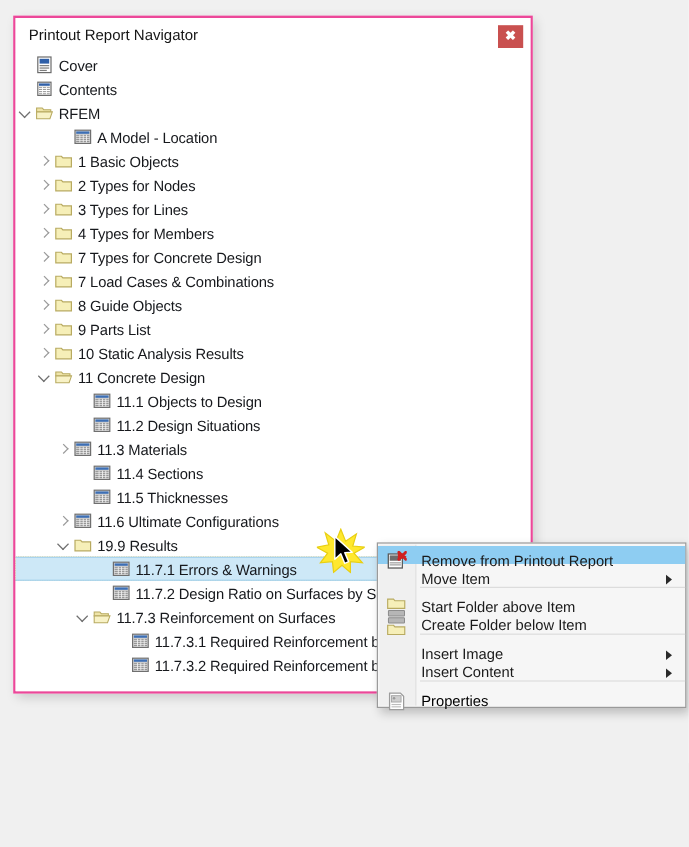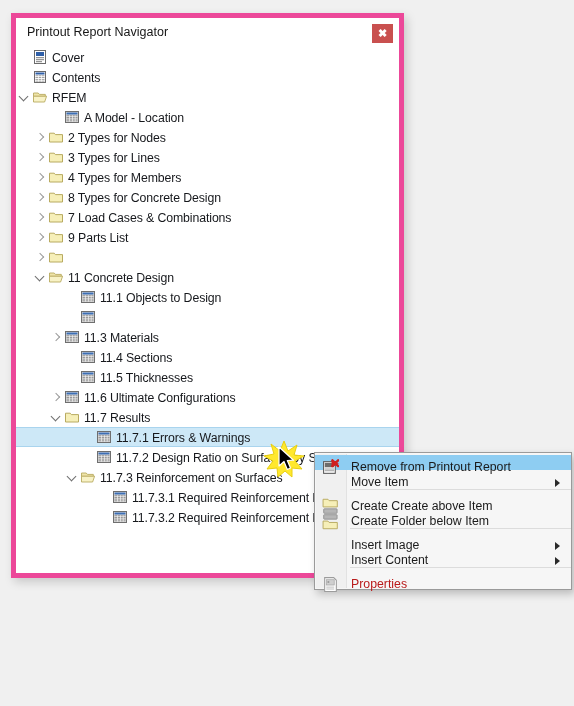--- a/index.html
+++ b/index.html
@@ -16,24 +16,24 @@
     color: #1b1b1b;
     overflow: hidden;
     position: relative;
   }
 
   
   #window {
     position: absolute;
     left: 11px;
     top: 13px;
-    width: 393px;
+    width: 433px;
     height: 565px;
     background: #ffffff;
-    border: 5px solid #ec4899;
+    border: 2px solid #ec4899;
     box-shadow: 3px 4px 9px rgba(0,0,0,0.17);
     box-sizing: border-box;
   }
 
   #titlebar {
     position: relative;
     height: 29px;
     background: #ffffff;
   }
   #window-title {
@@ -168,21 +168,21 @@
     padding-right: 20px;
     white-space: nowrap;
     font-size: 12.3px;
     color: #1b1b1b;
     cursor: default;
     z-index: 2;
   }
   .mi.highlight {
     background: #8ecdf2;
   }
-  .mi.disabled .mi-label { color: #b91c1c; }
+  .mi.disabled .mi-label { color: #000000; }
   .mi .mi-label { vertical-align: middle; }
   .mi .mi-icon {
     position: absolute;
     left: 7px;
     top: 4px;
     width: 17px;
     height: 17px;
   }
   .mi .arrow {
     position: absolute;
@@ -267,39 +267,45 @@
                 <rect x="2.5" y="11.4" width="11" height="0.85"></rect>
               </g>
               <g fill="#f4f4f4">
                 <rect x="5.2" y="6.3" width="0.7" height="6.4"></rect>
                 <rect x="8.0" y="6.3" width="0.7" height="6.4"></rect>
                 <rect x="10.8" y="6.3" width="0.7" height="6.4"></rect>
               </g>
             </svg></span><span class="label">A Model - Location</span></span></div>
       <div class="row"><span class="cnt"><span class="spacer"></span><span class="twisty collapsed"></span><span class="icon"><svg width="16" height="16" viewBox="0 0 16 16">
               <path d="M1.5,4.2 L6.2,4.2 L7.4,5.6 L14.5,5.6 L14.5,13 L1.5,13 Z" fill="#f6efb8" stroke="#b8aa60" stroke-width="1"></path>
+            </svg></span><span class="label">1 Basic Objects</span></span></div>
+      <div class="row"><span class="cnt"><span class="spacer"></span><span class="twisty collapsed"></span><span class="icon"><svg width="16" height="16" viewBox="0 0 16 16">
+              <path d="M1.5,4.2 L6.2,4.2 L7.4,5.6 L14.5,5.6 L14.5,13 L1.5,13 Z" fill="#f6efb8" stroke="#b8aa60" stroke-width="1"></path>
             </svg></span><span class="label">2 Types for Nodes</span></span></div>
       <div class="row"><span class="cnt"><span class="spacer"></span><span class="twisty collapsed"></span><span class="icon"><svg width="16" height="16" viewBox="0 0 16 16">
               <path d="M1.5,4.2 L6.2,4.2 L7.4,5.6 L14.5,5.6 L14.5,13 L1.5,13 Z" fill="#f6efb8" stroke="#b8aa60" stroke-width="1"></path>
             </svg></span><span class="label">3 Types for Lines</span></span></div>
       <div class="row"><span class="cnt"><span class="spacer"></span><span class="twisty collapsed"></span><span class="icon"><svg width="16" height="16" viewBox="0 0 16 16">
               <path d="M1.5,4.2 L6.2,4.2 L7.4,5.6 L14.5,5.6 L14.5,13 L1.5,13 Z" fill="#f6efb8" stroke="#b8aa60" stroke-width="1"></path>
             </svg></span><span class="label">4 Types for Members</span></span></div>
       <div class="row"><span class="cnt"><span class="spacer"></span><span class="twisty collapsed"></span><span class="icon"><svg width="16" height="16" viewBox="0 0 16 16">
               <path d="M1.5,4.2 L6.2,4.2 L7.4,5.6 L14.5,5.6 L14.5,13 L1.5,13 Z" fill="#f6efb8" stroke="#b8aa60" stroke-width="1"></path>
-            </svg></span><span class="label">8 Types for Concrete Design</span></span></div>
+            </svg></span><span class="label">7 Types for Concrete Design</span></span></div>
       <div class="row"><span class="cnt"><span class="spacer"></span><span class="twisty collapsed"></span><span class="icon"><svg width="16" height="16" viewBox="0 0 16 16">
               <path d="M1.5,4.2 L6.2,4.2 L7.4,5.6 L14.5,5.6 L14.5,13 L1.5,13 Z" fill="#f6efb8" stroke="#b8aa60" stroke-width="1"></path>
             </svg></span><span class="label">7 Load Cases &amp; Combinations</span></span></div>
       <div class="row"><span class="cnt"><span class="spacer"></span><span class="twisty collapsed"></span><span class="icon"><svg width="16" height="16" viewBox="0 0 16 16">
               <path d="M1.5,4.2 L6.2,4.2 L7.4,5.6 L14.5,5.6 L14.5,13 L1.5,13 Z" fill="#f6efb8" stroke="#b8aa60" stroke-width="1"></path>
+            </svg></span><span class="label">8 Guide Objects</span></span></div>
+      <div class="row"><span class="cnt"><span class="spacer"></span><span class="twisty collapsed"></span><span class="icon"><svg width="16" height="16" viewBox="0 0 16 16">
+              <path d="M1.5,4.2 L6.2,4.2 L7.4,5.6 L14.5,5.6 L14.5,13 L1.5,13 Z" fill="#f6efb8" stroke="#b8aa60" stroke-width="1"></path>
             </svg></span><span class="label">9 Parts List</span></span></div>
       <div class="row"><span class="cnt"><span class="spacer"></span><span class="twisty collapsed"></span><span class="icon"><svg width="16" height="16" viewBox="0 0 16 16">
               <path d="M1.5,4.2 L6.2,4.2 L7.4,5.6 L14.5,5.6 L14.5,13 L1.5,13 Z" fill="#f6efb8" stroke="#b8aa60" stroke-width="1"></path>
-            </svg></span></span></div>
+            </svg></span><span class="label">10 Static Analysis Results</span></span></div>
       <div class="row"><span class="cnt"><span class="spacer"></span><span class="twisty expanded"></span><span class="icon"><svg width="16" height="16" viewBox="0 0 16 16">
               <path d="M1.5,4.0 L6.2,4.0 L7.4,5.4 L13.3,5.4 L13.3,7.4 L1.5,7.4 Z" fill="#efe4a8" stroke="#b8aa60" stroke-width="0.9"></path>
               <path d="M1.5,7.2 L14.6,7.2 L12.6,13 L1.5,13 Z" fill="#f8f2c6" stroke="#b8aa60" stroke-width="0.9"></path>
             </svg></span><span class="label">11 Concrete Design</span></span></div>
       <div class="row"><span class="cnt"><span class="spacer"></span><span class="spacer"></span><span class="spacer"></span><span class="spacer"></span><span class="icon"><svg width="16" height="16" viewBox="0 0 16 16">
               <rect x="1.5" y="2.5" width="13" height="11" fill="#dcdcdc" stroke="#6f6f6f"></rect>
               <rect x="2.5" y="3.5" width="11" height="2" fill="#3d6fb5"></rect>
               <g fill="#8d8d8d">
                 <rect x="2.5" y="6.3" width="11" height="0.85"></rect>
                 <rect x="2.5" y="8.0" width="11" height="0.85"></rect>
@@ -319,21 +325,21 @@
                 <rect x="2.5" y="6.3" width="11" height="0.85"></rect>
                 <rect x="2.5" y="8.0" width="11" height="0.85"></rect>
                 <rect x="2.5" y="9.7" width="11" height="0.85"></rect>
                 <rect x="2.5" y="11.4" width="11" height="0.85"></rect>
               </g>
               <g fill="#f4f4f4">
                 <rect x="5.2" y="6.3" width="0.7" height="6.4"></rect>
                 <rect x="8.0" y="6.3" width="0.7" height="6.4"></rect>
                 <rect x="10.8" y="6.3" width="0.7" height="6.4"></rect>
               </g>
-            </svg></span></span></div>
+            </svg></span><span class="label">11.2 Design Situations</span></span></div>
       <div class="row"><span class="cnt"><span class="spacer"></span><span class="spacer"></span><span class="twisty collapsed"></span><span class="icon"><svg width="16" height="16" viewBox="0 0 16 16">
               <rect x="1.5" y="2.5" width="13" height="11" fill="#dcdcdc" stroke="#6f6f6f"></rect>
               <rect x="2.5" y="3.5" width="11" height="2" fill="#3d6fb5"></rect>
               <g fill="#8d8d8d">
                 <rect x="2.5" y="6.3" width="11" height="0.85"></rect>
                 <rect x="2.5" y="8.0" width="11" height="0.85"></rect>
                 <rect x="2.5" y="9.7" width="11" height="0.85"></rect>
                 <rect x="2.5" y="11.4" width="11" height="0.85"></rect>
               </g>
               <g fill="#f4f4f4">
@@ -382,21 +388,21 @@
                 <rect x="2.5" y="11.4" width="11" height="0.85"></rect>
               </g>
               <g fill="#f4f4f4">
                 <rect x="5.2" y="6.3" width="0.7" height="6.4"></rect>
                 <rect x="8.0" y="6.3" width="0.7" height="6.4"></rect>
                 <rect x="10.8" y="6.3" width="0.7" height="6.4"></rect>
               </g>
             </svg></span><span class="label">11.6 Ultimate Configurations</span></span></div>
       <div class="row"><span class="cnt"><span class="spacer"></span><span class="spacer"></span><span class="twisty expanded"></span><span class="icon"><svg width="16" height="16" viewBox="0 0 16 16">
               <path d="M1.5,4.2 L6.2,4.2 L7.4,5.6 L14.5,5.6 L14.5,13 L1.5,13 Z" fill="#f6efb8" stroke="#b8aa60" stroke-width="1"></path>
-            </svg></span><span class="label">11.7 Results</span></span></div>
+            </svg></span><span class="label">19.9 Results</span></span></div>
       <div class="row selected"><div class="sel-band"></div><span class="cnt"><span class="spacer"></span><span class="spacer"></span><span class="spacer"></span><span class="spacer"></span><span class="spacer"></span><span class="icon"><svg width="16" height="16" viewBox="0 0 16 16">
               <rect x="1.5" y="2.5" width="13" height="11" fill="#dcdcdc" stroke="#6f6f6f"></rect>
               <rect x="2.5" y="3.5" width="11" height="2" fill="#3d6fb5"></rect>
               <g fill="#8d8d8d">
                 <rect x="2.5" y="6.3" width="11" height="0.85"></rect>
                 <rect x="2.5" y="8.0" width="11" height="0.85"></rect>
                 <rect x="2.5" y="9.7" width="11" height="0.85"></rect>
                 <rect x="2.5" y="11.4" width="11" height="0.85"></rect>
               </g>
               <g fill="#f4f4f4">
@@ -467,21 +473,21 @@
             <rect x="2.6" y="9.0" width="8.8" height="0.9" fill="#9a9a9a"></rect>
             <rect x="2.6" y="10.6" width="8.8" height="0.9" fill="#9a9a9a"></rect>
             <path d="M9,1.5 L16,4.5 L9,7.5 Z" fill="#d02020"></path>
             <path d="M9.8,1.2 L15.2,6.6 M15.2,1.2 L9.8,6.6" stroke="#d02020" stroke-width="2.3" stroke-linecap="round"></path>
           </svg></span><span class="mi-label">Remove from Printout Report</span></div>
       <div class="mi"><span class="mi-label">Move Item</span><span class="arrow"></span></div>
       <div class="sep"></div>
       <div class="mi"><span class="mi-icon"><svg width="17" height="17" viewBox="0 0 16 16">
             <path d="M1,1.2 L5.6,1.2 L6.7,2.5 L14.4,2.5 L14.4,8.4 L1,8.4 Z" fill="#f6efb8" stroke="#b8aa60" stroke-width="0.9"></path>
             <rect x="1.6" y="10.2" width="12.6" height="4.2" rx="0.6" fill="#b6b6b6" stroke="#8c8c8c" stroke-width="0.8"></rect>
-          </svg></span><span class="mi-label">Create Create above Item</span></div>
+          </svg></span><span class="mi-label">Start Folder above Item</span></div>
       <div class="mi"><span class="mi-icon"><svg width="17" height="17" viewBox="0 0 16 16">
             <rect x="1.6" y="1.6" width="12.6" height="4.2" rx="0.6" fill="#b6b6b6" stroke="#8c8c8c" stroke-width="0.8"></rect>
             <path d="M1,7.6 L5.6,7.6 L6.7,8.9 L14.4,8.9 L14.4,14.8 L1,14.8 Z" fill="#f6efb8" stroke="#b8aa60" stroke-width="0.9"></path>
           </svg></span><span class="mi-label">Create Folder below Item</span></div>
       <div class="sep"></div>
       <div class="mi"><span class="mi-label">Insert Image</span><span class="arrow"></span></div>
       <div class="mi"><span class="mi-label">Insert Content</span><span class="arrow"></span></div>
       <div class="sep"></div>
       <div class="mi disabled"><span class="mi-icon"><svg width="17" height="17" viewBox="0 0 16 16">
             <path d="M2.5,1.5 L11,1.5 L13.5,4 L13.5,14.5 L2.5,14.5 Z" fill="#fff" stroke="#9c9c9c"></path>

